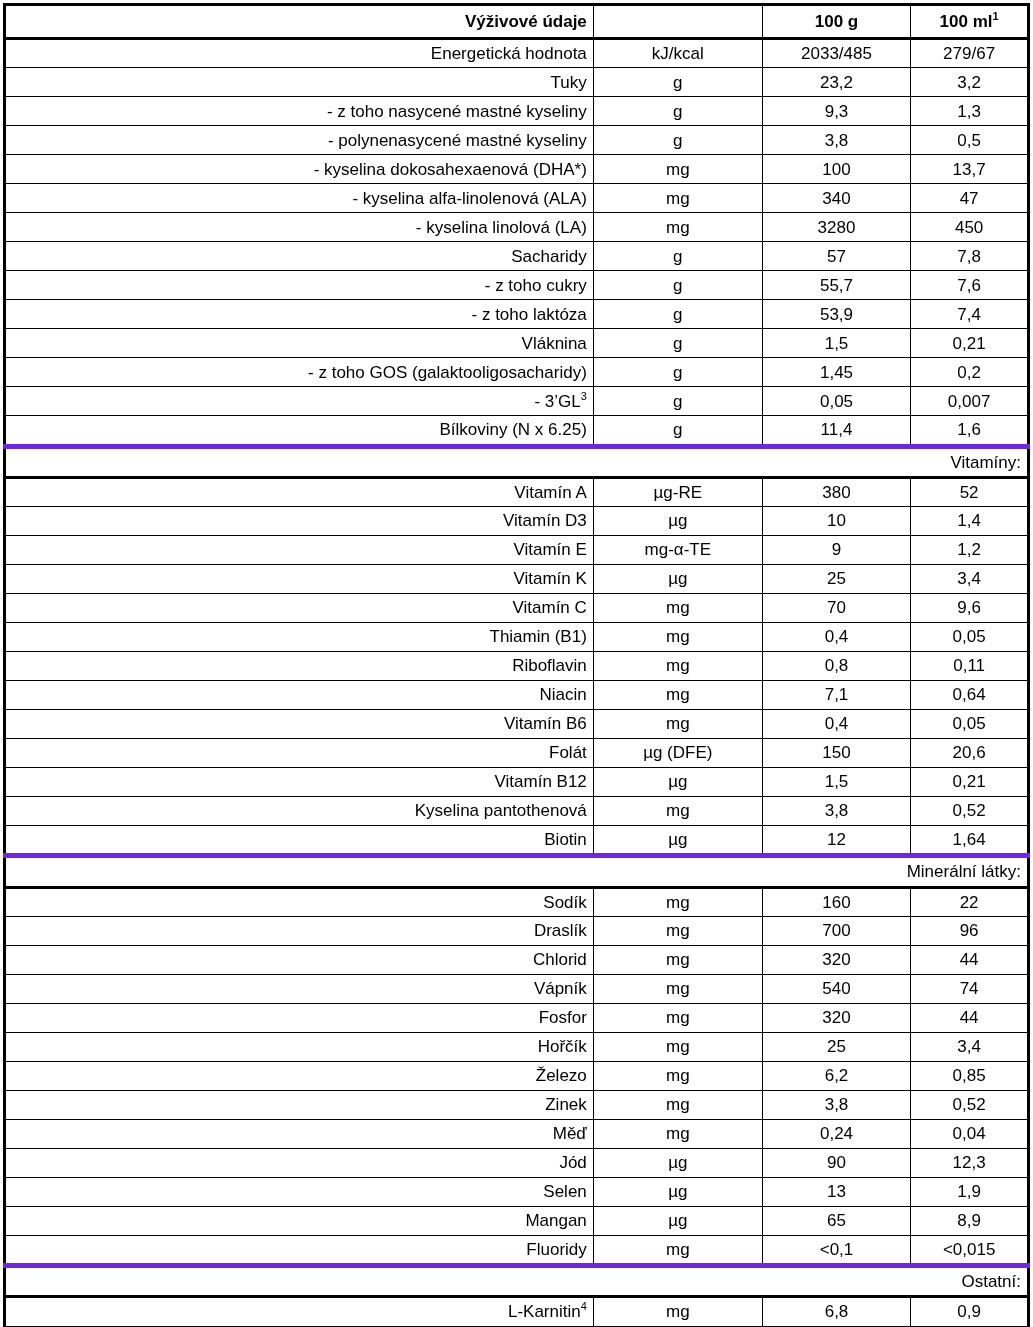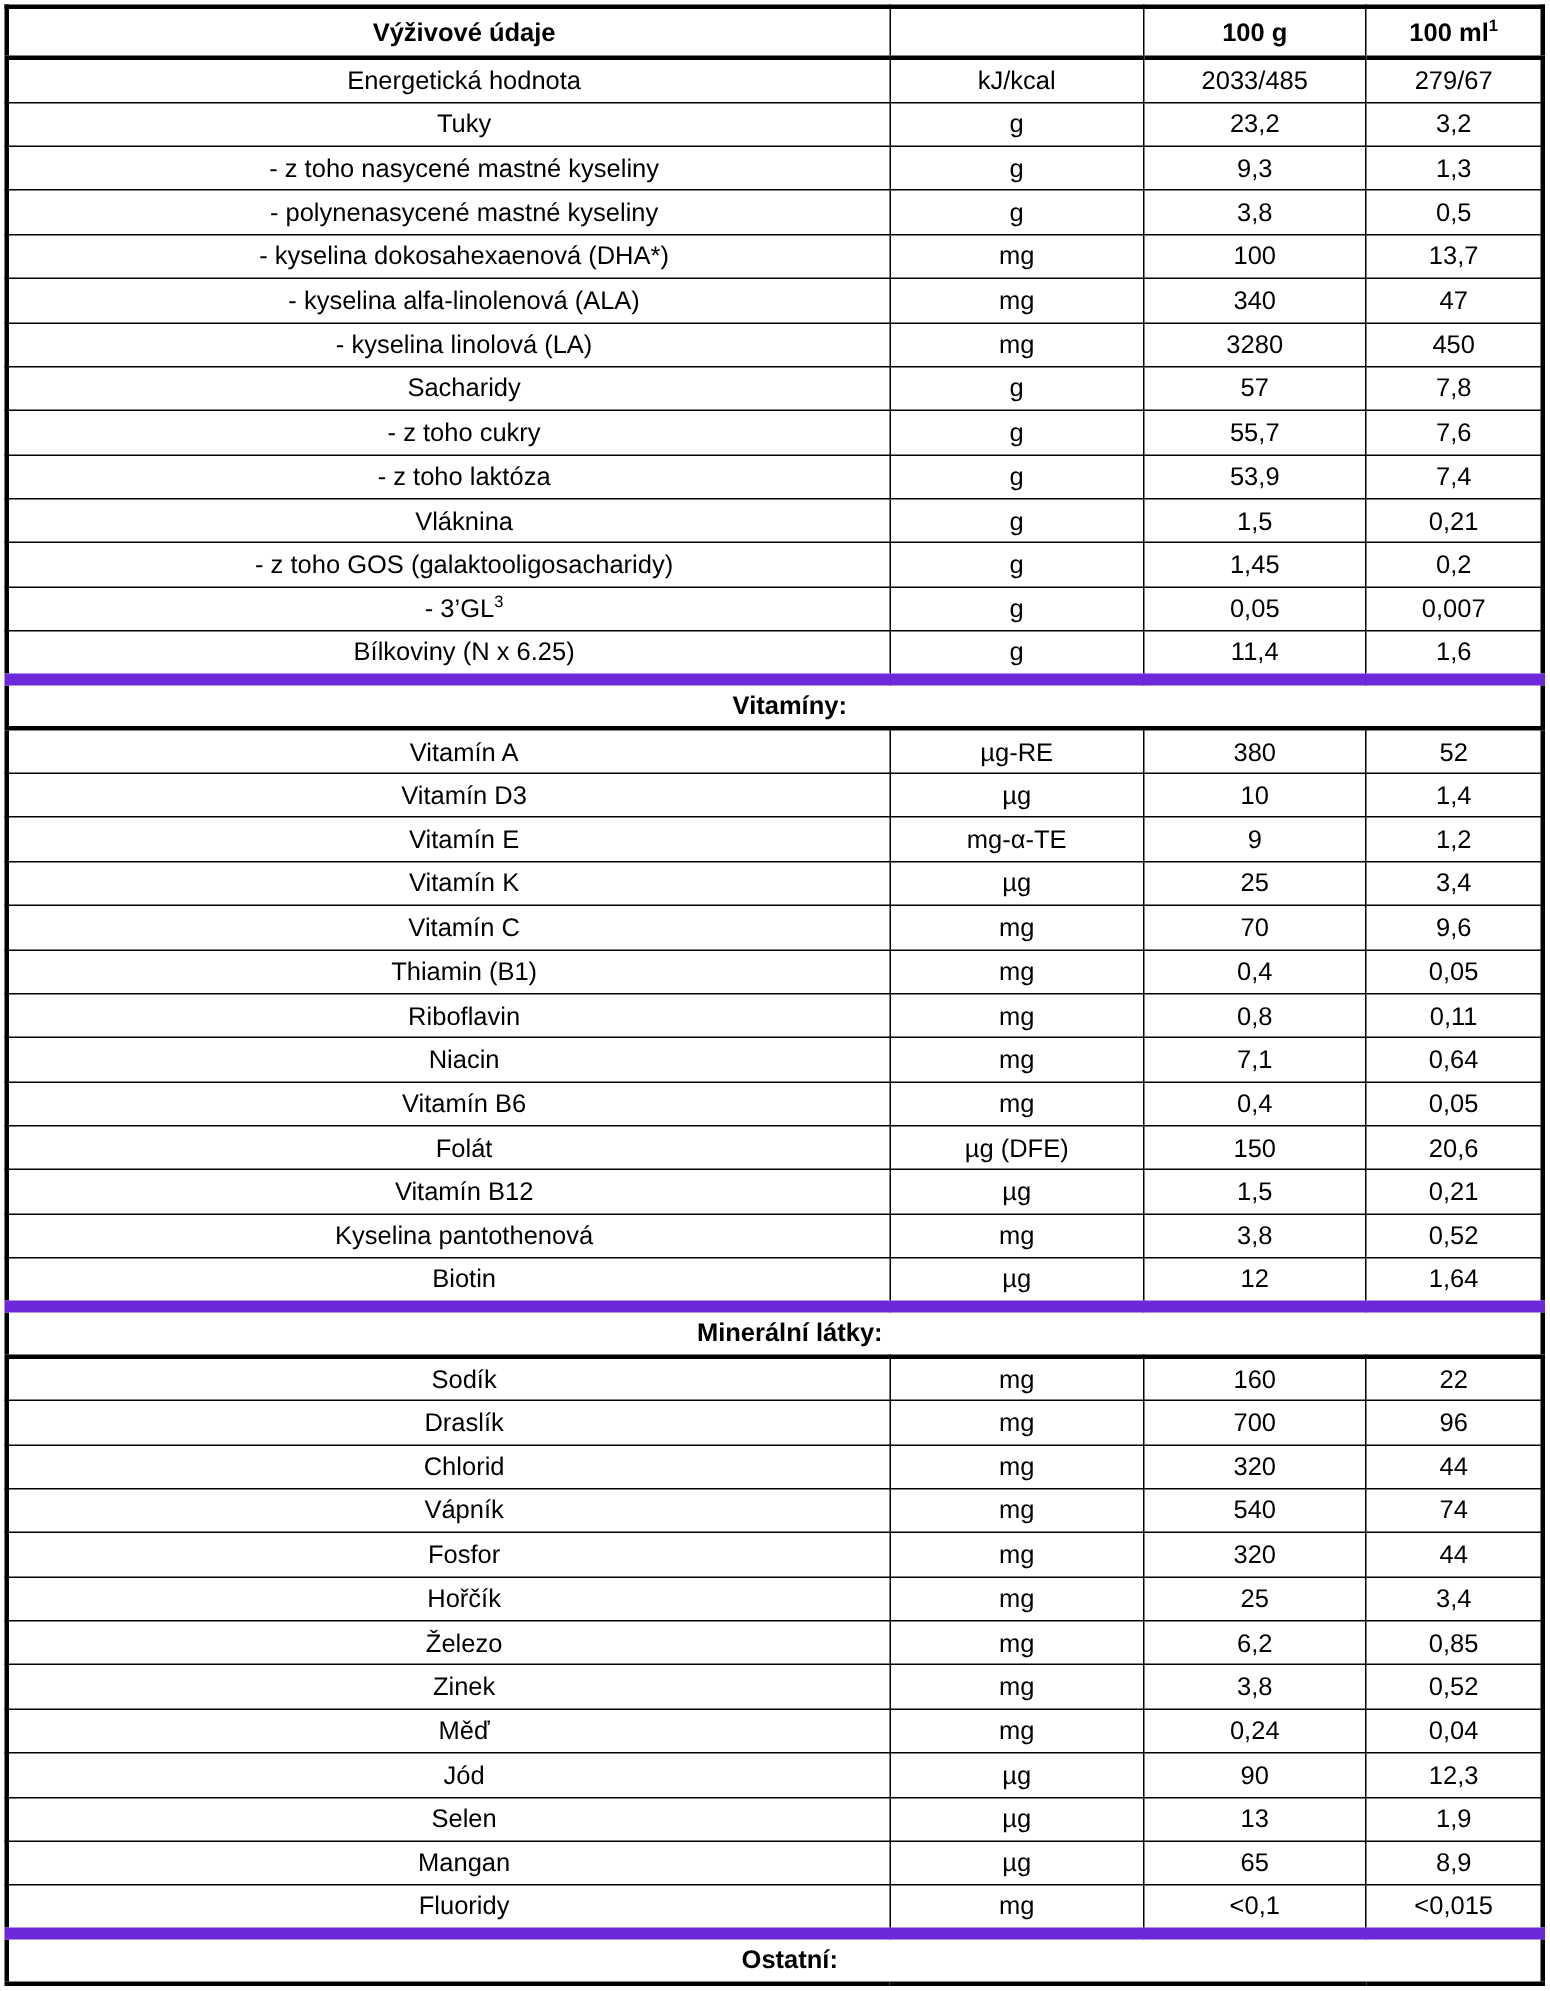--- a/index.html
+++ b/index.html
@@ -35,30 +35,30 @@
     white-space: nowrap;
     overflow: hidden;
     height: 29px;
   }
   thead th {
     height: 34px;
     font-weight: bold;
     border-bottom: 3px solid #000;
   }
   .label {
-    text-align: center;
+    text-align: right;
     padding-left: 26px;
   }
   .center {
     text-align: center;
   }
   tr.section-row td {
-    border-top: 8px solid #6d28d9;
+    border-top: 5px solid #6d28d9;
     border-bottom: 3px solid #000;
-    font-weight: bold;
+    font-weight: normal;
   }
   sup {
     font-size: 11px;
     line-height: 0;
     vertical-align: super;
   }
 </style>
 </head>
 <body>
 
@@ -322,15 +322,21 @@
         </tr>
         <tr>
           <td class="label">Fluoridy</td>
           <td class="center">mg</td>
           <td class="center">&lt;0,1</td>
           <td class="center">&lt;0,015</td>
         </tr>
         <tr class="section-row">
           <td colspan="4" class="label">Ostatní:</td>
         </tr>
+        <tr>
+          <td class="label">L-Karnitin<sup>4</sup></td>
+          <td class="center">mg</td>
+          <td class="center">6,8</td>
+          <td class="center">0,9</td>
+        </tr>
       </tbody>
   </table>
 </div>
 
 </body></html>

